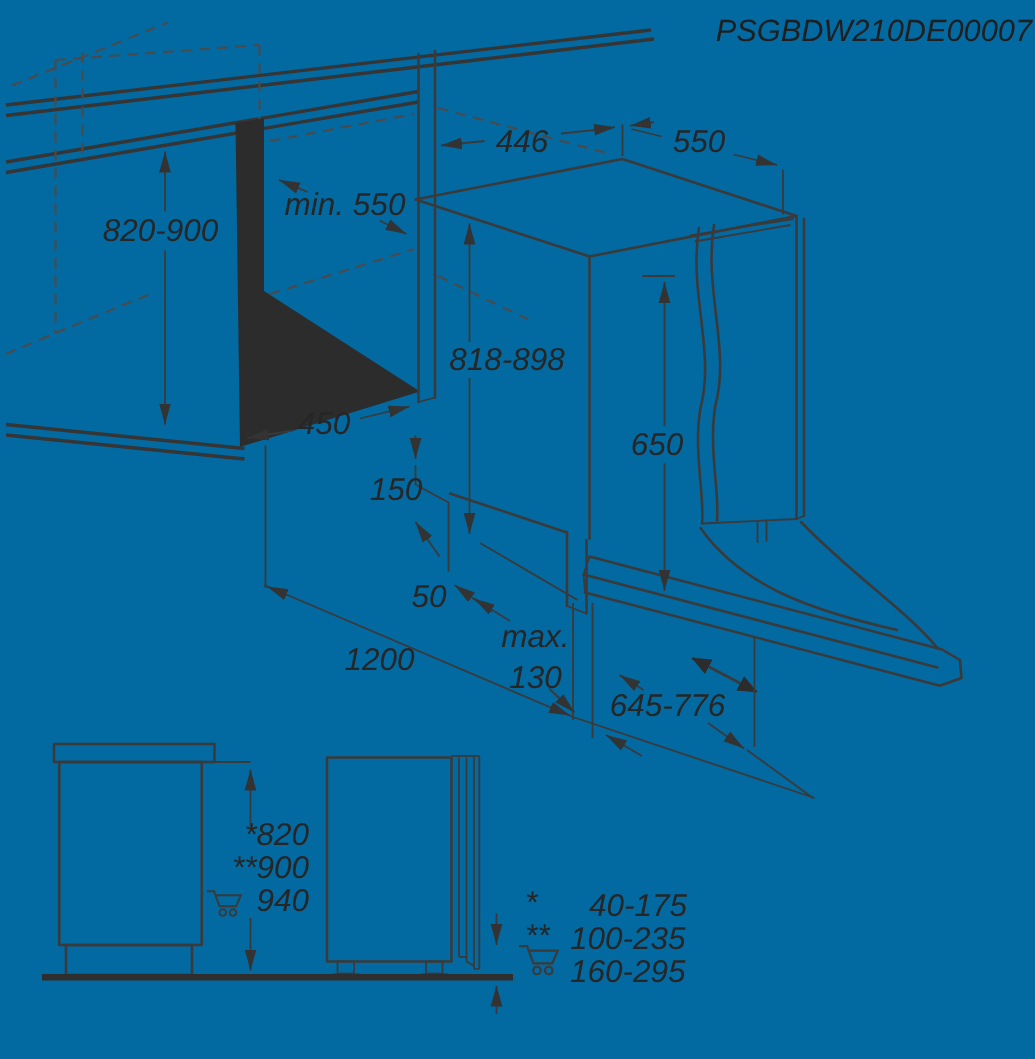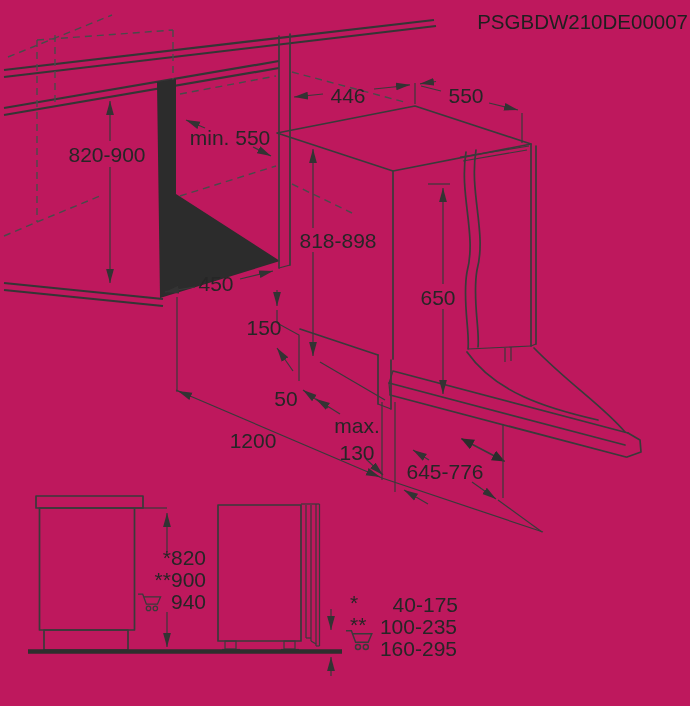--- a/index.html
+++ b/index.html
@@ -1,17 +1,17 @@
 <!DOCTYPE html>
 <html><head>
 <meta charset="utf-8">
 <style>
   html,body{margin:0;padding:0;background:#ffffff;}
-  .stage{position:relative;width:690px;height:706px;background:#be185d;overflow:hidden;
-         font-family:"Liberation Sans", sans-serif;}
+  .stage{position:relative;width:690px;height:706px;background:#0369a1;overflow:hidden;
+         font-family:"Liberation Sans", sans-serif;font-style:italic;}
   svg{display:block}
   .ln{stroke:#3a3a3a;stroke-width:1.7;fill:none;stroke-linecap:round;stroke-linejoin:round}
   .tn{stroke:#3a3a3a;stroke-width:1.2;fill:none;stroke-linecap:butt}
   .dash{stroke:#4a4a4a;stroke-width:1.4;fill:none;stroke-dasharray:7 5;stroke-linecap:butt}
   .thk{stroke:#2e2e2e;stroke-width:4.4;fill:none}
   .wt{stroke:#353535;stroke-width:2.2;fill:none}
   .blk{fill:#2c2c2c;stroke:none}
   .dim{font-family:"Liberation Sans", sans-serif;font-size:21px;fill:#262626}
   .ttl{font-family:"Liberation Sans", sans-serif;font-size:20.5px;fill:#1f1f1f}
 </style>

